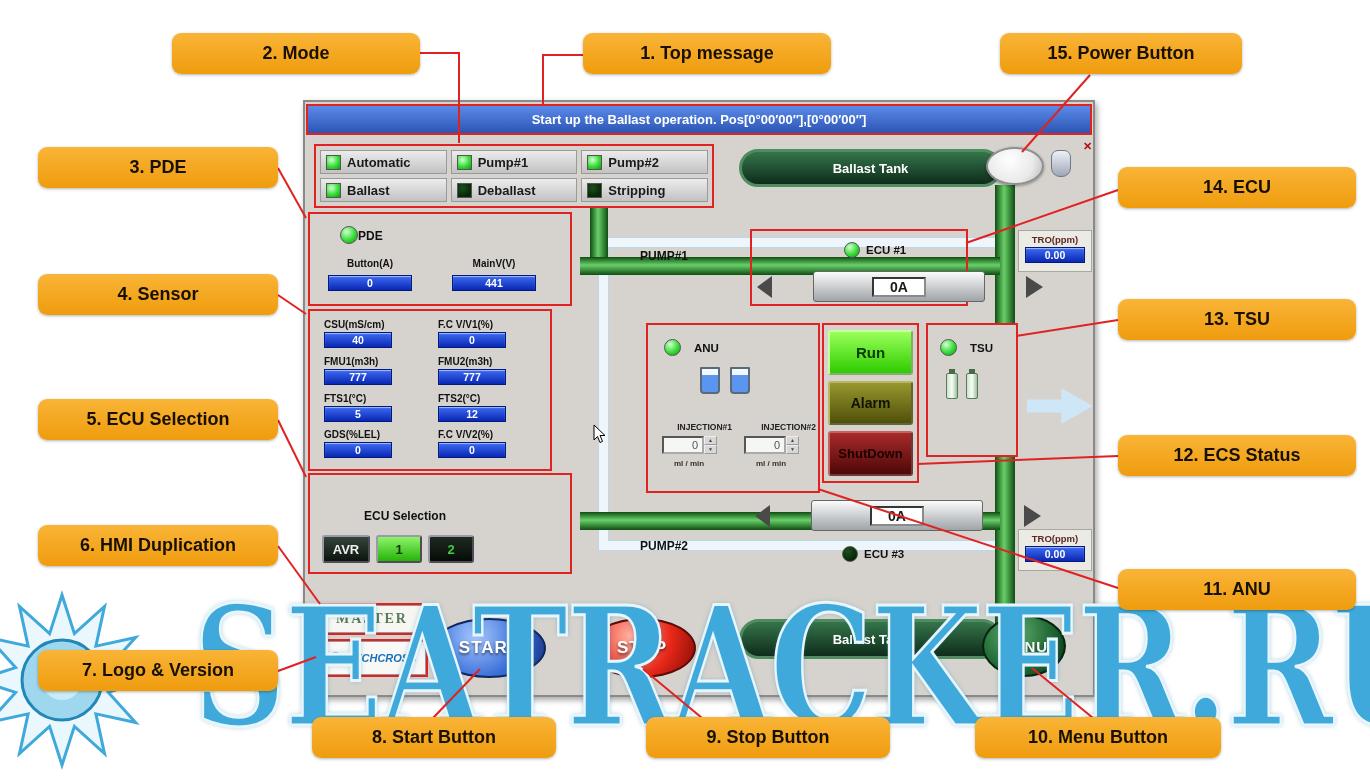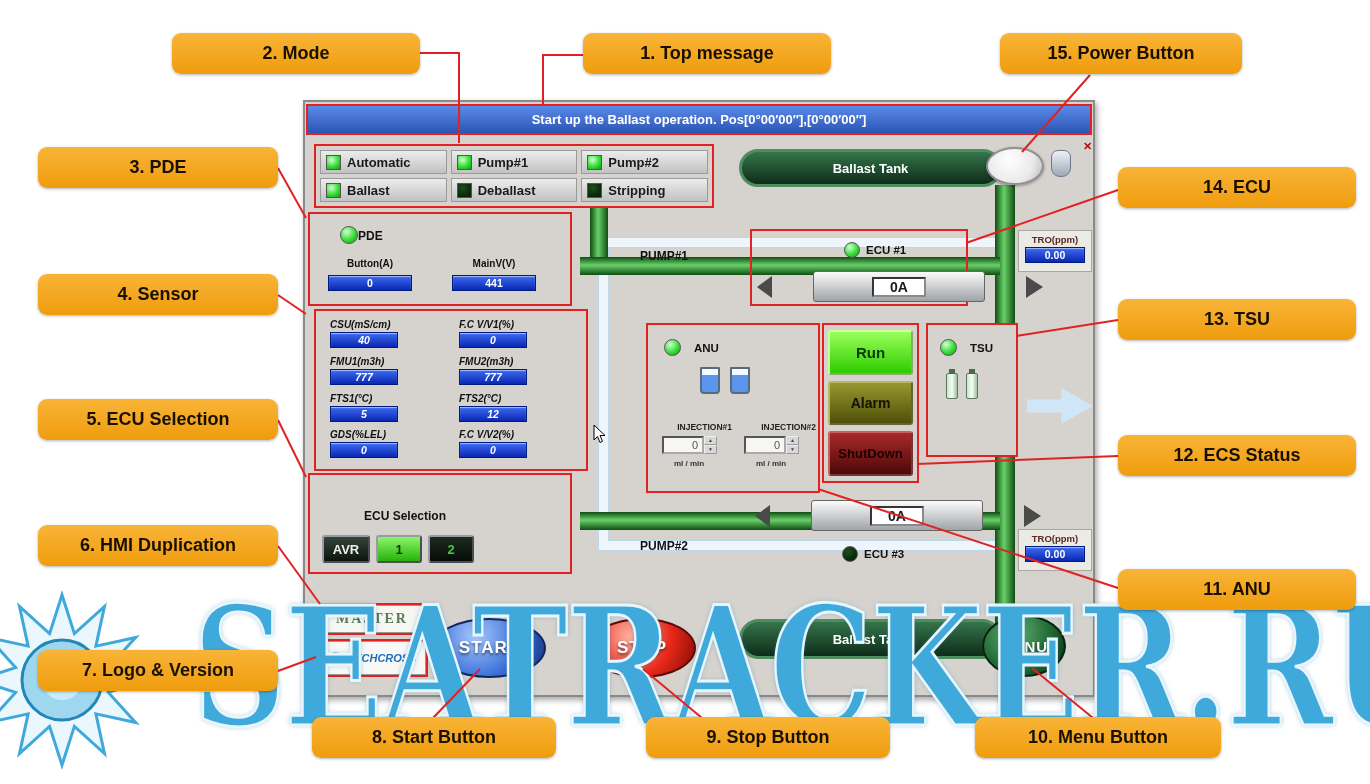--- a/index.html
+++ b/index.html
@@ -196,21 +196,21 @@
         </div>
         <div class="tipR"></div>
       </div>
     </div>
 
     <div class="abs tro" style="left:713px;top:128px;width:74px;height:42px;">
       <div class="tro-label">TRO(ppm)</div>
       <div class="blue-val">0.00</div>
     </div>
 
-    <div class="abs sensors panel-red" style="left:9px;top:207px;width:274px;height:162px;font-style:italic;">
+    <div class="abs sensors panel-red" style="left:3px;top:207px;width:244px;height:162px;">
       <div class="scell">
         <div class="slabel">CSU(mS/cm)</div>
         <div class="blue-val">40</div>
       </div>
       <div class="scell">
         <div class="slabel">F.C V/V1(%)</div>
         <div class="blue-val">0</div>
       </div>
       <div class="scell">
         <div class="slabel">FMU1(m3h)</div>

